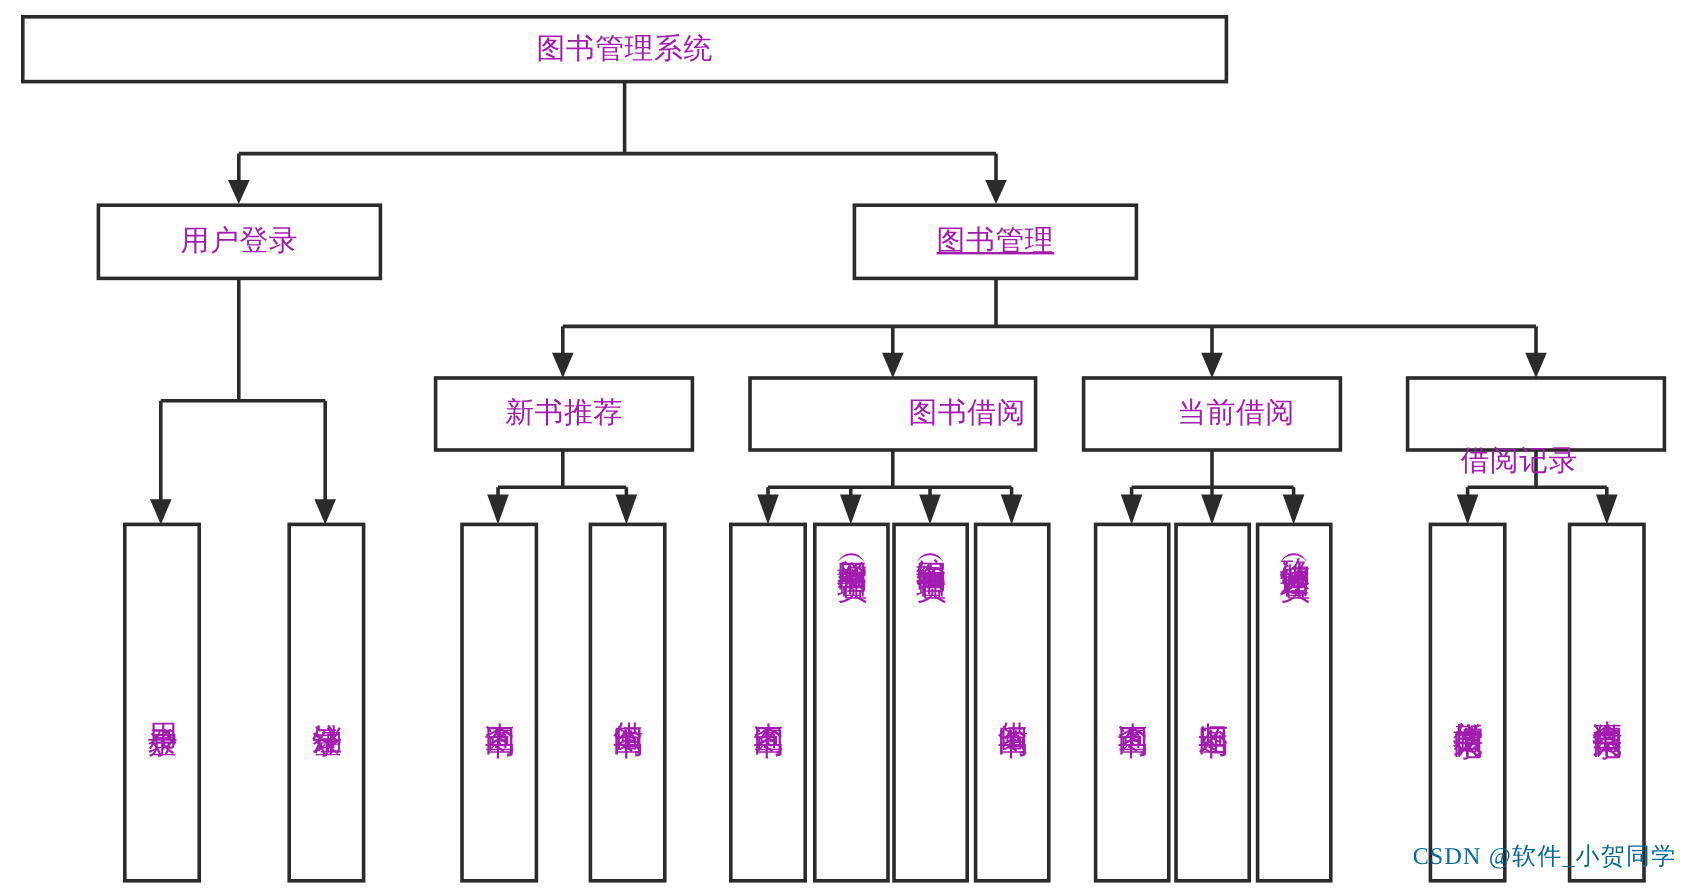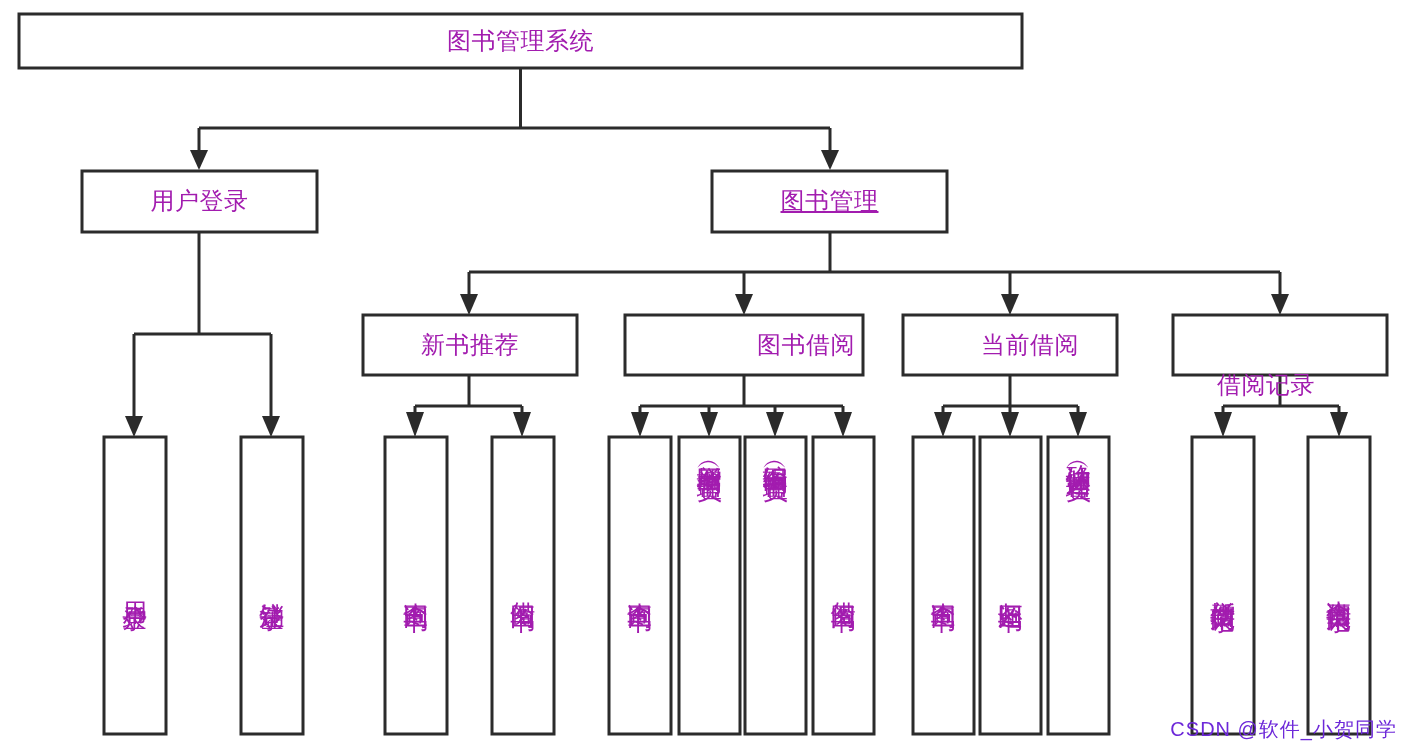--- a/index.html
+++ b/index.html
@@ -24,26 +24,26 @@
   }
   .node-label.vertical{
     writing-mode:vertical-rl;
     text-orientation:upright;
     font-size:25px;
     letter-spacing:2px;
     line-height:1.05;
   }
   .watermark{
     position:absolute;
-    right:8px;bottom:4px;
+    right:8px;bottom:20px;
     font-size:20px;
-    color:#6d28d9;
+    color:#0369a1;
     letter-spacing:1px;
     white-space:nowrap;
-    font-family:Liberation Sans, sans-serif;
+    font-family:Liberation Serif, serif;
   }
 </style>
 </head>
 <body>
 
 <div id="stage">
 
   <svg viewBox="0 0 1405 747">
 
     <g>

